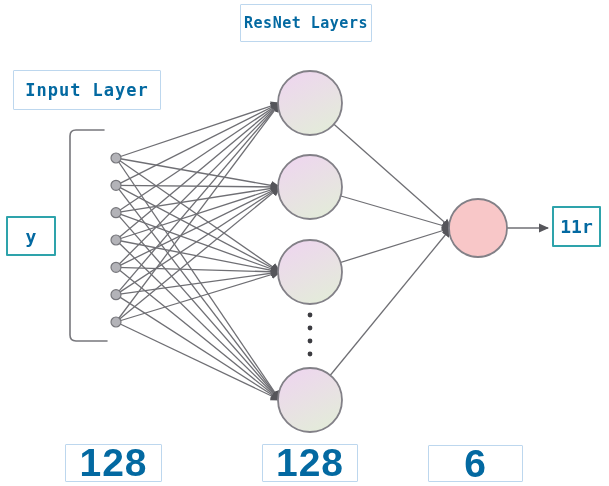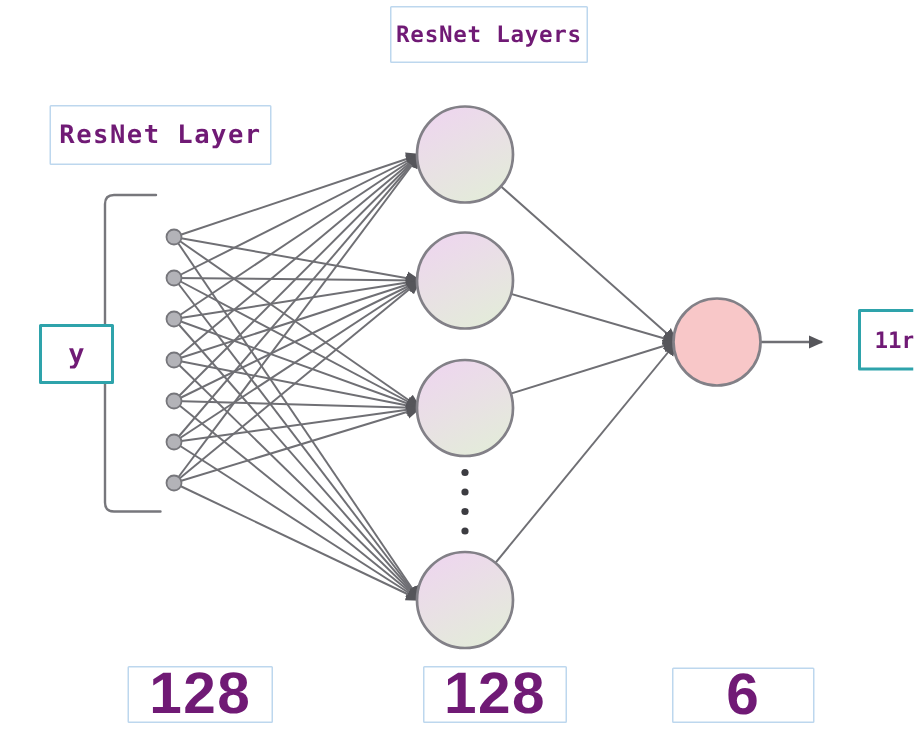--- a/index.html
+++ b/index.html
@@ -2,31 +2,31 @@
 <html><head>
 <meta charset="utf-8">
 <style>
   html,body{margin:0;padding:0;background:#fff;}
   .canvas{
     position:relative;width:609px;height:486px;background:#ffffff;overflow:hidden;
     font-family:"DejaVu Sans Mono","Liberation Mono",monospace;
   }
   #net-svg{position:absolute;left:0;top:0;}
   .box{
-    position:absolute;background:#ffffff;color:#701a75;
+    position:absolute;background:#ffffff;color:#0369a1;
     display:flex;align-items:center;justify-content:center;
-    font-weight:bold;box-sizing:border-box;text-align:center;margin-left:20px;
+    font-weight:bold;box-sizing:border-box;text-align:center;
   }
   .blue{border:1.5px solid #bdd7ee;border-radius:1px;}
   .teal{border:2px solid #2ea3ab;border-radius:1px;}
   .lbl-input  {left:13px; top:70px;  width:148px;height:40px;font-size:17px;letter-spacing:1px;}
   .lbl-resnet {left:240px;top:4px;   width:132px;height:38px;font-size:15px;letter-spacing:0.5px;}
   .lbl-output {left:412px;top:45px;  width:133px;height:39px;font-size:15px;letter-spacing:0.5px;}
   .var-y      {left:6px;  top:216px; width:50px; height:40px;font-size:18px;}
-  .var-out    {left:552px;top:206px; width:49px; height:41px;font-size:15px;}
+  .var-out    {left:552px;top:206px; width:49px; height:41px;font-size:18px;}
   .num{
     font-family:"Liberation Sans","DejaVu Sans",sans-serif;
     font-weight:600;font-size:39px;letter-spacing:1px;
   }
   .num-input  {left:65px; top:444px;width:97px;height:38px;}
   .num-hidden {left:262px;top:444px;width:96px;height:38px;}
   .num-output {left:428px;top:445px;width:95px;height:37px;}
 </style>
 </head>
 <body>
@@ -88,21 +88,21 @@
       <circle cx="310" cy="187" r="32" fill="url(#hg)" stroke="#828087" stroke-width="1.8"></circle>
       <circle cx="310" cy="272" r="32" fill="url(#hg)" stroke="#828087" stroke-width="1.8"></circle>
       <circle cx="310" cy="400" r="32" fill="url(#hg)" stroke="#828087" stroke-width="1.8"></circle>
       <circle cx="310" cy="315" r="2.4" fill="#3c3c41"></circle>
       <circle cx="310" cy="328" r="2.4" fill="#3c3c41"></circle>
       <circle cx="310" cy="341" r="2.4" fill="#3c3c41"></circle>
       <circle cx="310" cy="354" r="2.4" fill="#3c3c41"></circle>
       <circle cx="478" cy="228" r="29" fill="#f8c7c8" stroke="#828087" stroke-width="1.8"></circle>
     </svg>
 
-  <div class="box blue lbl-input">ResNet Layer</div>
+  <div class="box blue lbl-input">Input Layer</div>
   <div class="box blue lbl-resnet">ResNet Layers</div>
 
   <div class="box teal var-y">y</div>
   <div class="box teal var-out">11r</div>
 
   <div class="box blue num num-input">128</div>
   <div class="box blue num num-hidden">128</div>
   <div class="box blue num num-output">6</div>
 
 </div>

